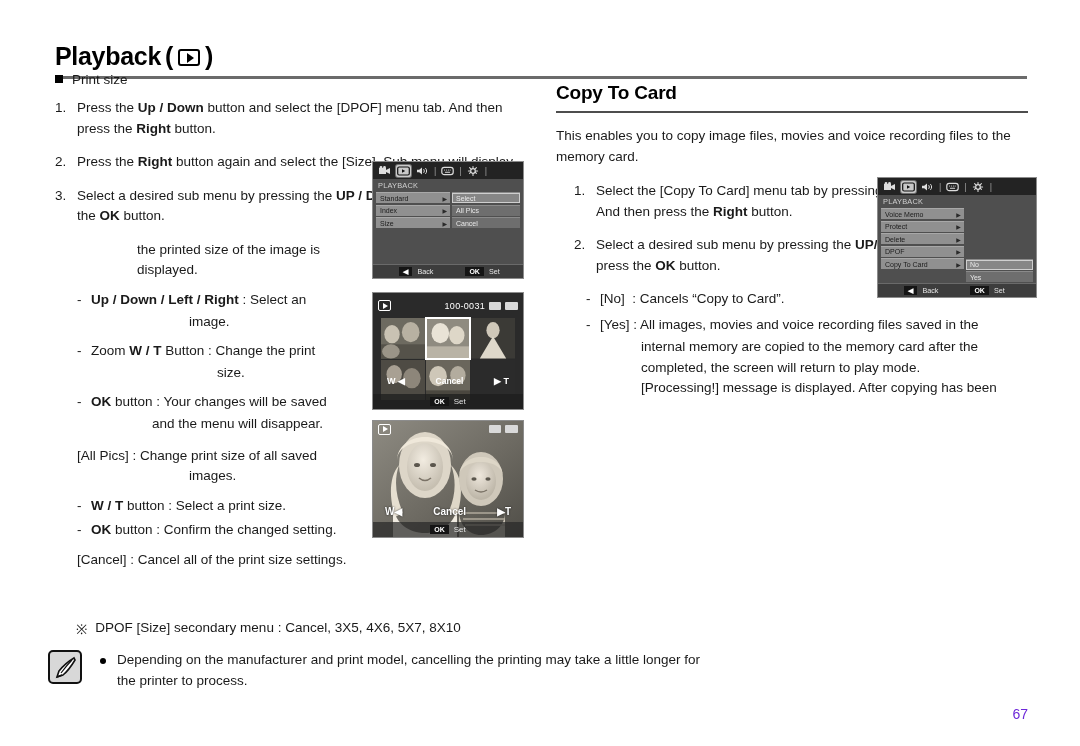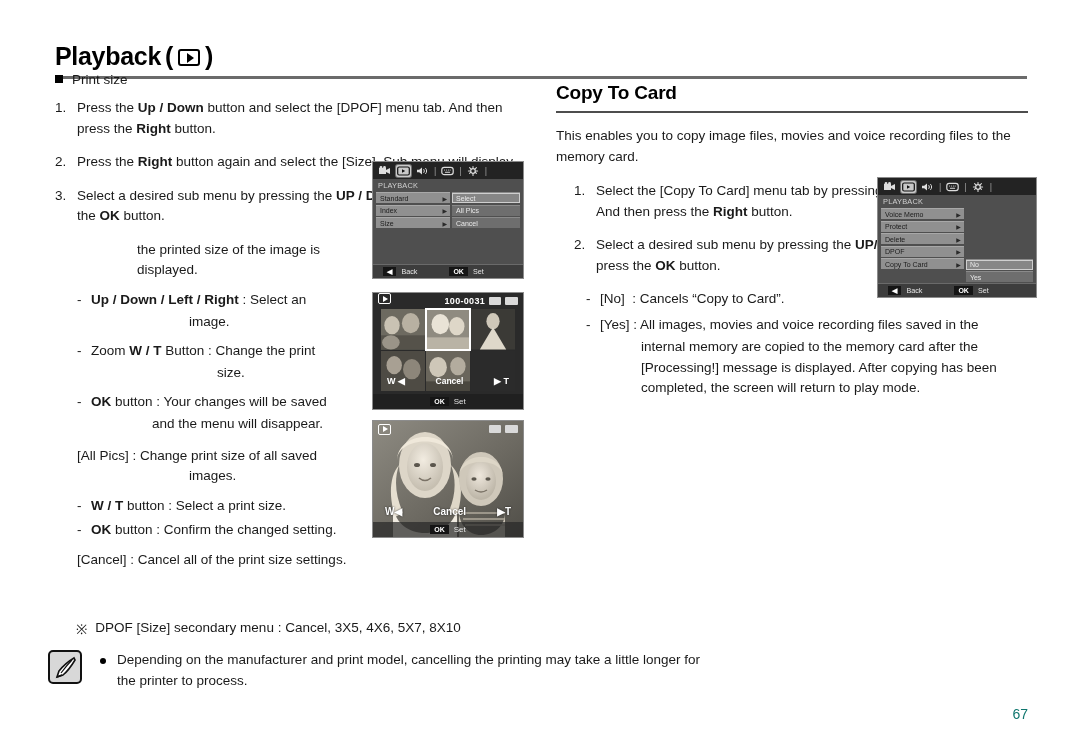--- a/index.html
+++ b/index.html
@@ -144,21 +144,21 @@
   .note-body .dot {
     width: 6px; height: 6px; border-radius: 50%;
     background: #000; flex: none; margin-top: 8px;
   }
 
   .page-num {
     position: absolute;
     right: 52px;
     bottom: 24px;
     font-size: 14px;
-    color: #0f766e;
+    color: #6d28d9;
   }
 
   
   .lcd {
     position: absolute;
     background: #4f4f4f;
     border: 1px solid #8c8c8c;
     font-size: 7.2px;
     color: #ffffff;
     font-family: "Liberation Sans", sans-serif;
@@ -225,42 +225,42 @@
   }
   .sub-row.hl { background: #868686; box-shadow: inset 0 0 0 1px #cfcfcf; }
   .lcd-foot {
     position: absolute;
     left: 0; right: 0; bottom: 0;
     height: 14px;
     background: #3d3d3d;
     display: flex;
     align-items: center;
     gap: 5px;
-    padding-left: 10px;
+    padding-left: 26px;
     border-top: 1px solid #6a6a6a;
     font-size: 7.2px;
     color: #e6e6e6;
   }
   .key-blk {
     background: #151515;
     color: #fff;
     font-weight: bold;
     padding: 1px 4px;
     font-size: 7px;
     line-height: 1;
   }
   .foot-gap { width: 22px; }
 
   
   .lcd-photo { position: absolute; background: #2a2a2a; overflow: hidden; }
   .ph-top {
-    height: 16px;
-    display: flex; justify-content: space-between;
+    height: 25px;
+    display: flex; align-items: center; justify-content: space-between;
     padding: 0 5px;
-    font-size: 8px; color: #fff; font-weight: bold;
+    font-size: 8px; color: #fff;
   }
   .ph-play {
     width: 13px; height: 11px;
     border: 1.4px solid #fff; border-radius: 2px;
     display: inline-flex; align-items: center; justify-content: center;
   }
   .ph-play::before {
     content: ""; width: 0; height: 0;
     border-left: 5px solid #fff;
     border-top: 3.5px solid transparent;
@@ -450,22 +450,22 @@
       <span class="body"><span>[No]</span>&nbsp; <span>: Cancels “Copy to Card”.</span></span>
     </div>
   </div>
 
   <div class="sub-block" style="margin-left:30px;margin-top:5px">
     <div class="hang-line">
       <span class="dash">-</span>
       <span class="body"><span>[Yes]</span> <span>: All images, movies and voice recording files saved in the</span></span>
     </div>
     <span style="margin-left:55px;display:block">internal memory are copied to the memory card after the</span>
+    <span style="margin-left:55px;display:block">completed, the screen will return to play mode.</span>
     <span style="margin-left:55px;display:block">[Processing!] message is displayed. After copying has been</span>
-    <span style="margin-left:55px;display:block">completed, the screen will return to play mode.</span>
   </div>
 </div>
 
 <div class="lcd" style="left:372px; top:161px; width:152px; height:118px;">
   <div class="lcd-tabs">
     <span class="tab-ic">
       <svg width="13" height="10" viewBox="0 0 13 10">
           <path d="M1 2h7v6H1z" fill="#ddd"></path>
           <path d="M8 4l4-2v6l-4-2z" fill="#ddd"></path>
           <circle cx="3" cy="1.5" r="1.4" fill="#ddd"></circle>

